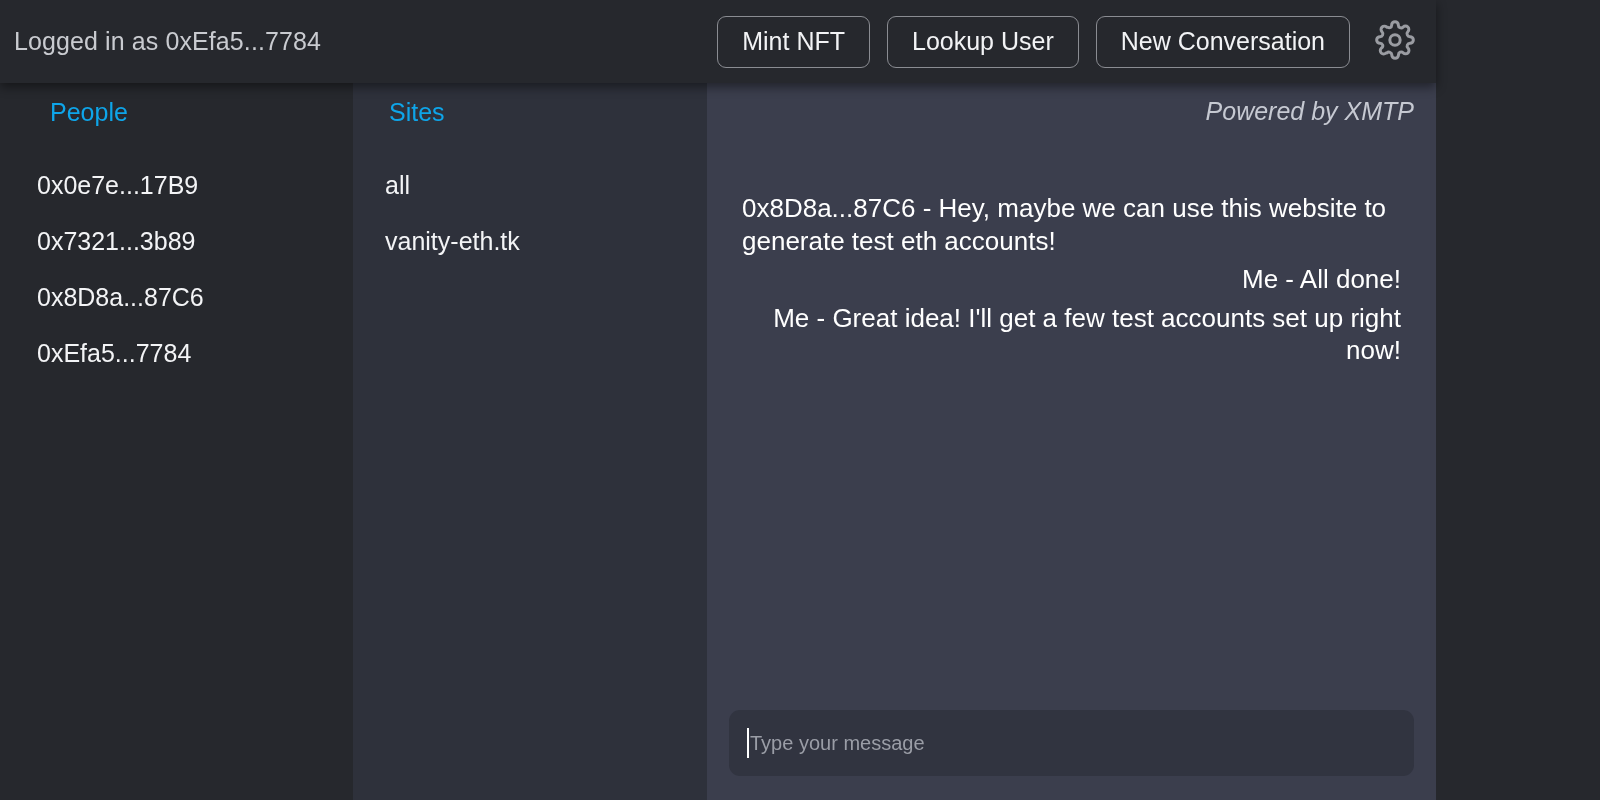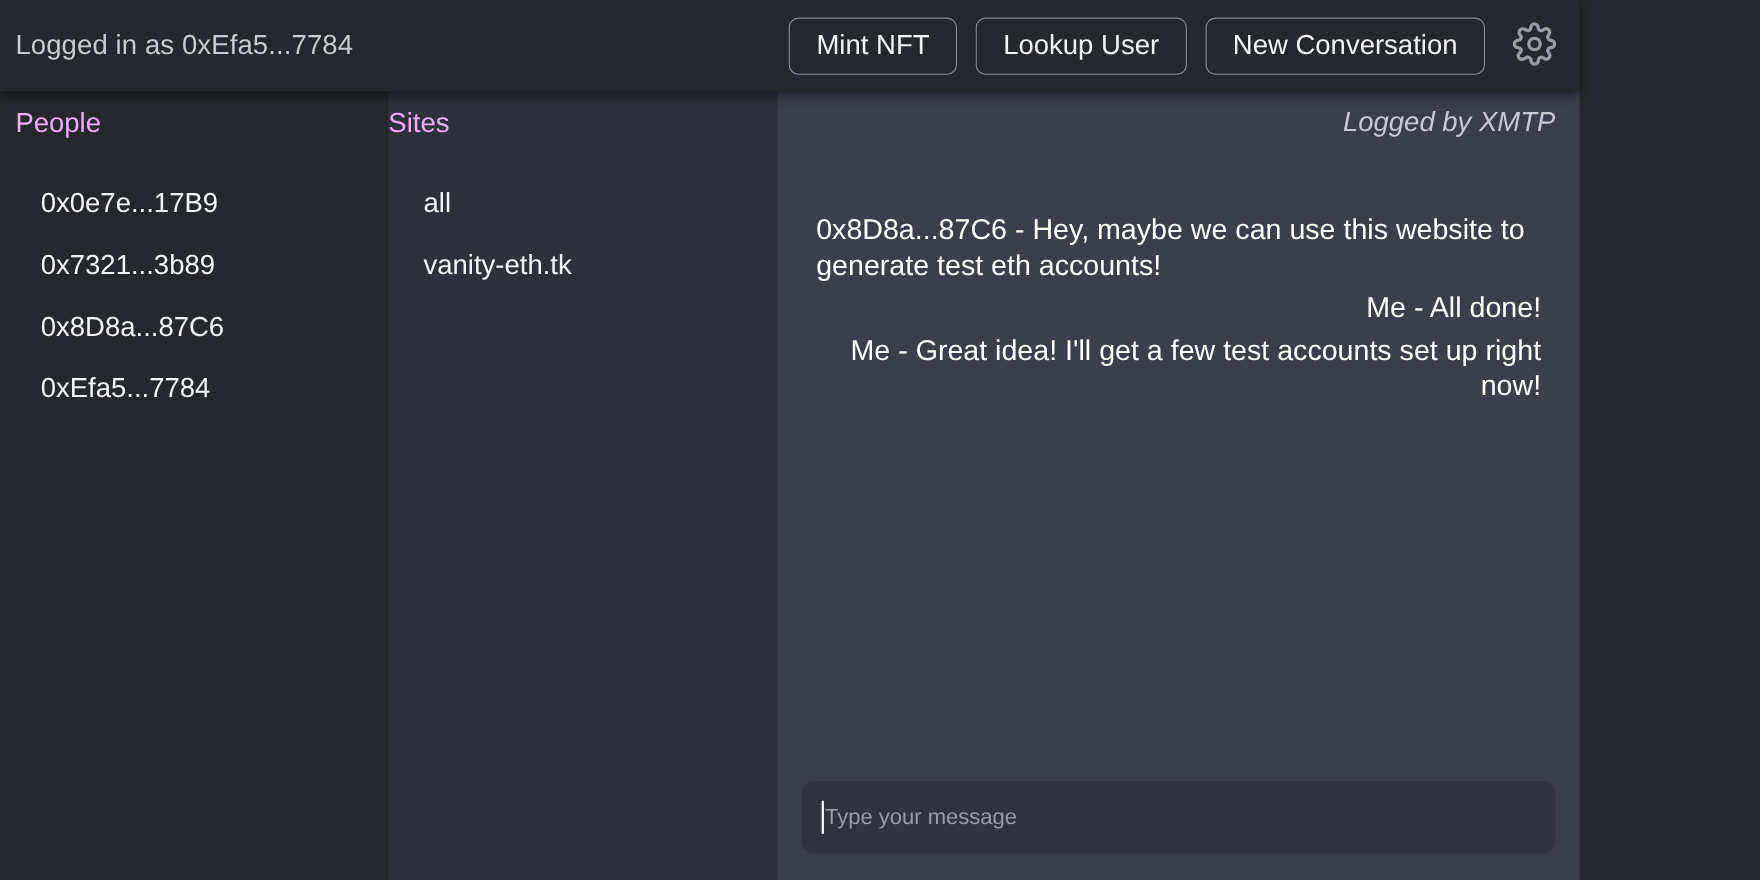--- a/index.html
+++ b/index.html
@@ -96,23 +96,24 @@
   .panel-sites {
     width: 354px;
     min-width: 354px;
     background: #2e313b;
     padding-top: 16px;
     overflow: hidden;
   }
 
   .panel-title {
     font-size: 25px;
-    color: #f0abfc;
+    color: #0ea5e9;
     padding: 0 0 0 14px;
     line-height: 1.1;
+    margin-left: 36px;
   }
   .panel-sites .panel-title { padding-left: 0; }
 
   .list { padding-top: 30px; }
 
   .list-item {
     font-size: 25px;
     color: #f3f4f6;
     padding: 13px 0 13px 37px;
     cursor: pointer;
@@ -232,21 +233,21 @@
 
     <div class="panel-sites">
       <div class="panel-title">Sites</div>
       <div class="list">
         <div class="list-item">all</div>
         <div class="list-item">vanity-eth.tk</div>
       </div>
     </div>
 
     <div class="panel-chat">
-      <div class="chat-brand">Logged by XMTP</div>
+      <div class="chat-brand">Powered by XMTP</div>
 
       <div class="messages">
         <div class="msg incoming">0x8D8a...87C6 - Hey, maybe we can use this website to generate test eth accounts!</div>
         <div class="msg outgoing">Me - All done!</div>
         <div class="msg outgoing">Me - Great idea! I'll get a few test accounts set up right now!</div>
       </div>
 
       <div class="composer">
         <div class="composer-box">
           <div class="caret"></div>

